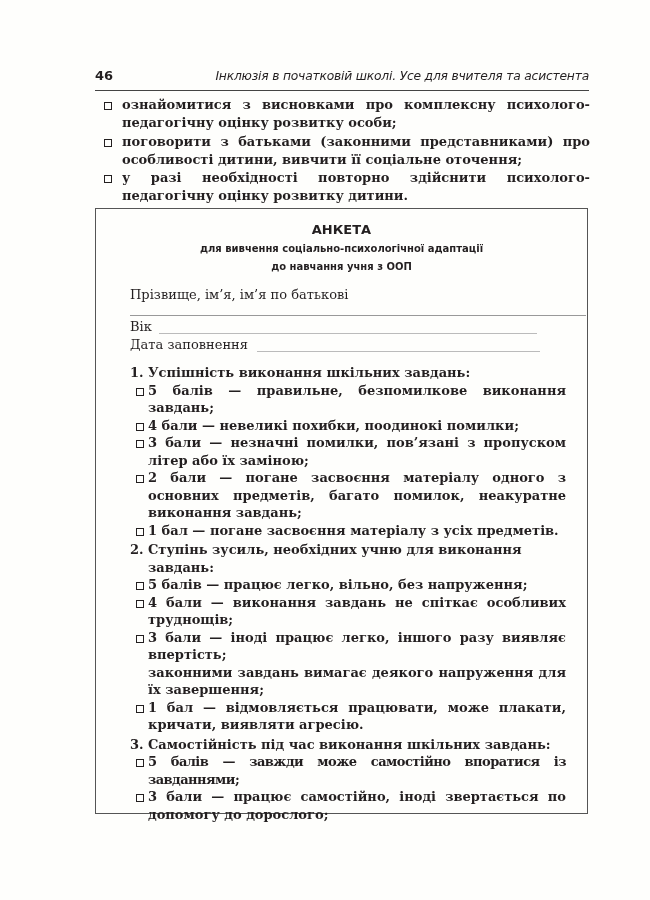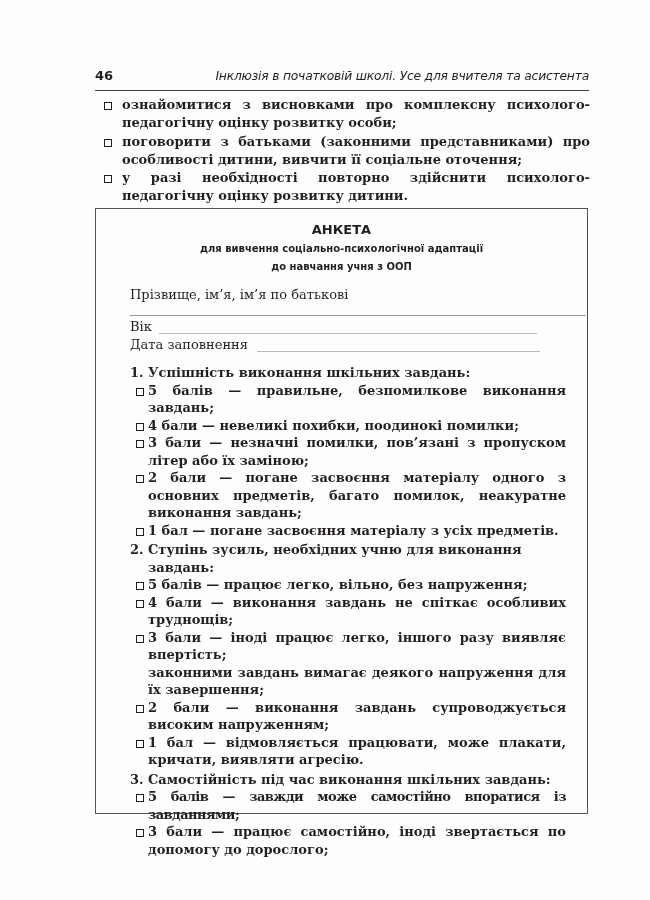--- a/index.html
+++ b/index.html
@@ -137,21 +137,21 @@
     <div class="section">
       <div class="section-heading">
         <span class="num">2.</span>
         <span>Ступінь зусиль, необхідних учню для виконання завдань:</span>
       </div>
       <ul class="opts">
         <li class="opt"><span class="box"></span><span>5 балів — працює легко, вільно, без напруження;</span></li>
         <li class="opt"><span class="box"></span><span>4 бали — виконання завдань не спіткає особливих труднощів;</span></li>
         <li class="opt"><span class="box"></span><span>3 бали — іноді працює легко, іншого разу виявляє впертість;</span></li>
         <li class="opt-cont">законними завдань вимагає деякого напруження для їх завершення;</li>
-        <li class="opt"><span class="box"></span><span>2 бали — виконання завдань супроводжується високим напруженням;</span></li>
+        <li class="opt"><span class="box"></span></li>
         <li class="opt"><span class="box"></span><span>1 бал — відмовляється працювати, може плакати, кричати, виявляти агресію.</span></li>
       </ul>
     </div>
 
     <div class="section">
       <div class="section-heading">
         <span class="num">3.</span>
         <span>Самостійність під час виконання шкільних завдань:</span>
       </div>
       <ul class="opts">

